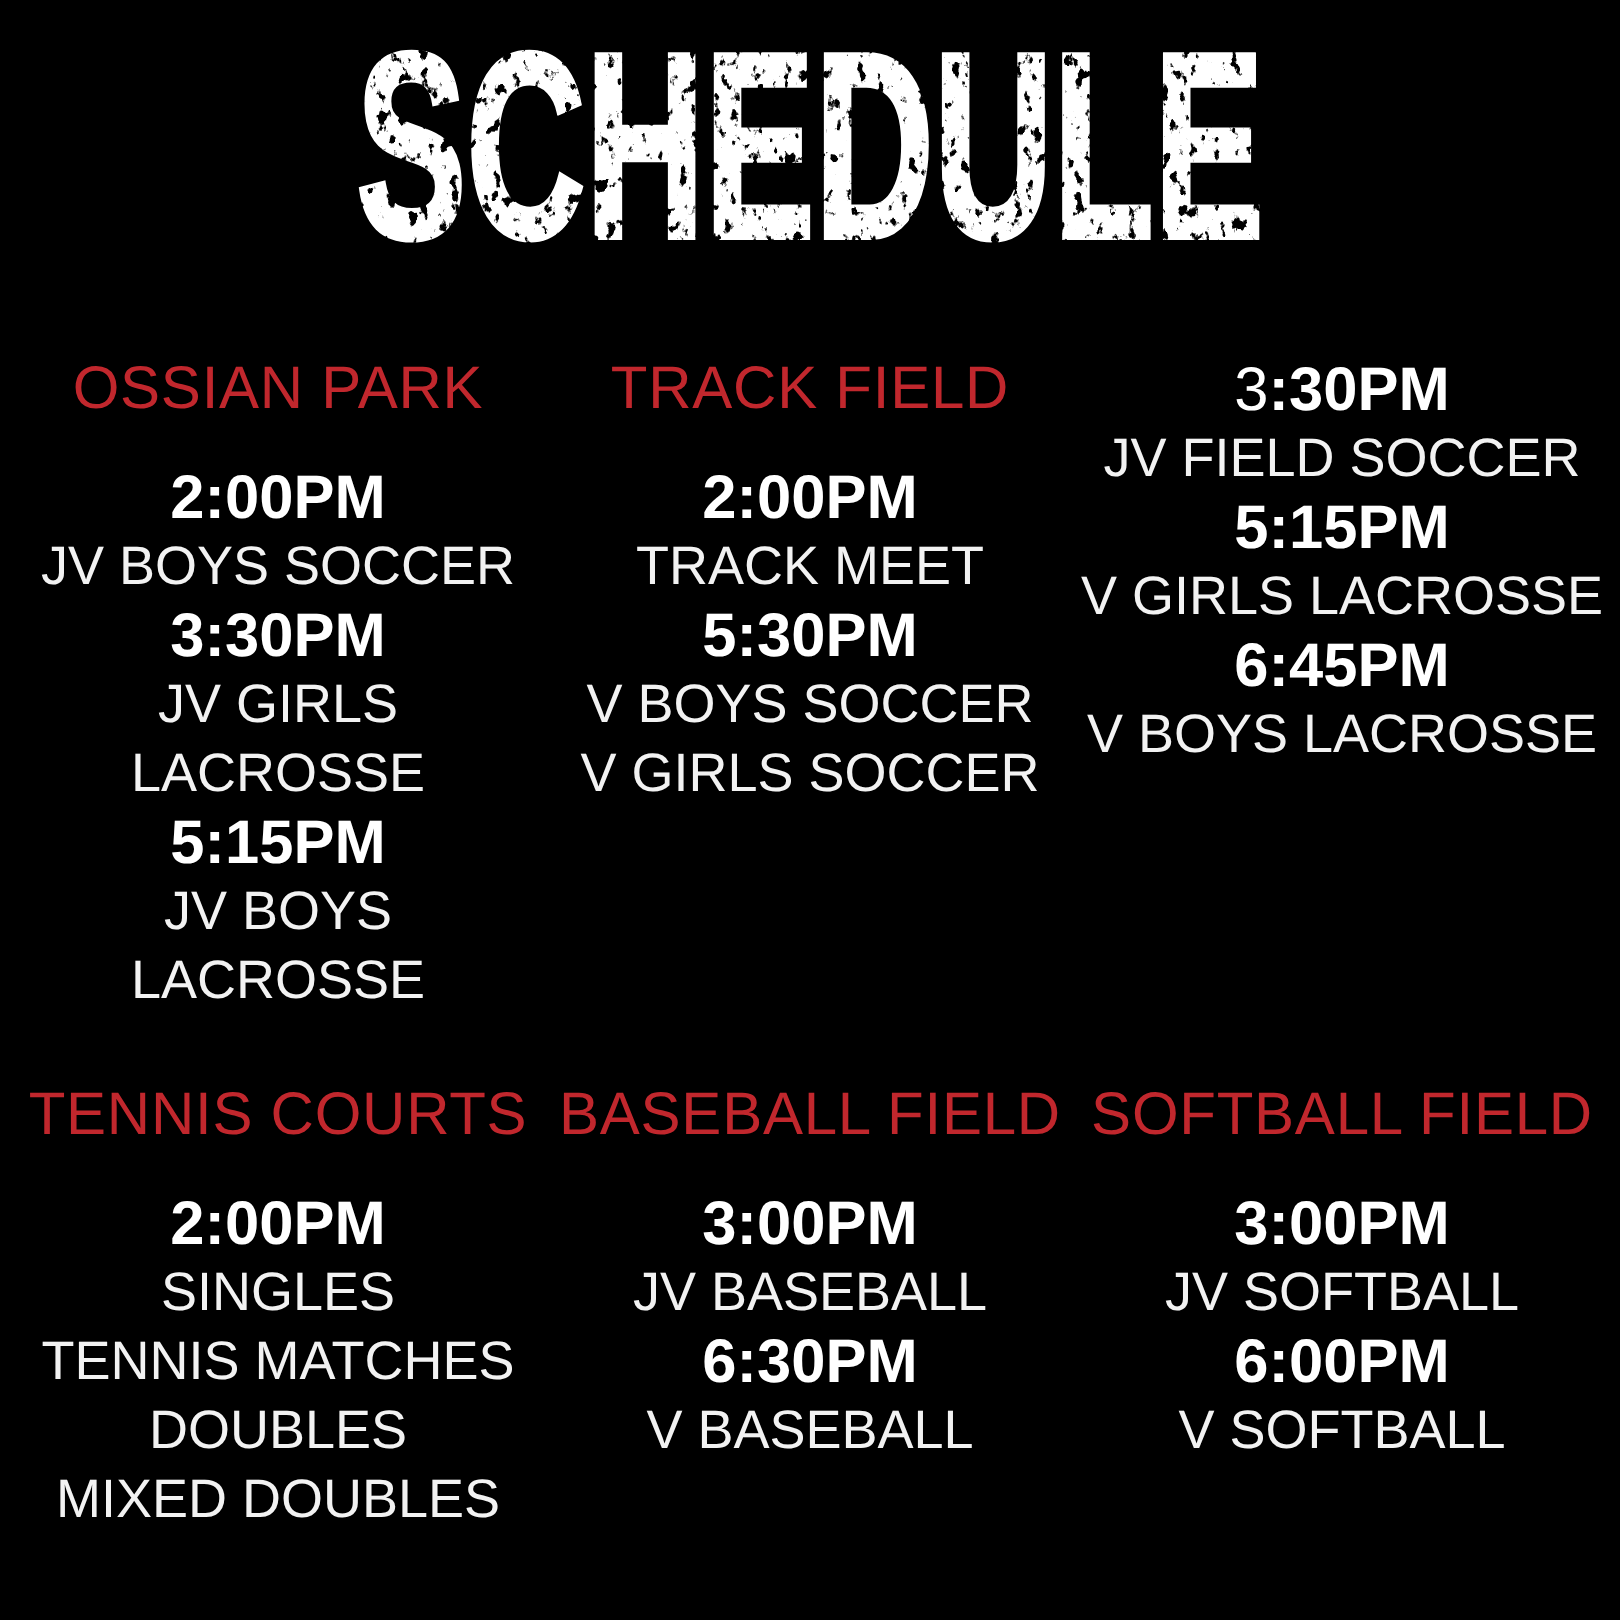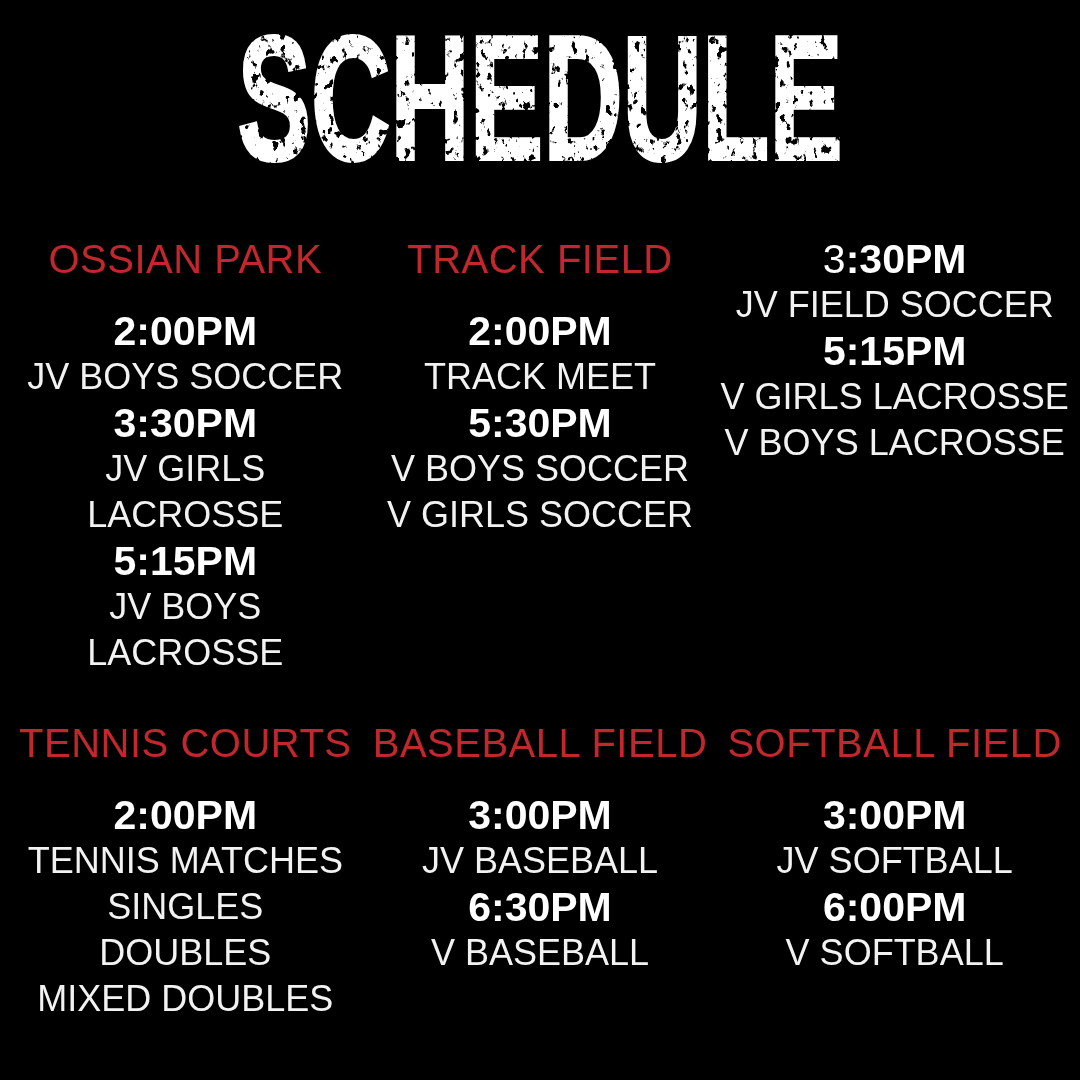--- a/index.html
+++ b/index.html
@@ -100,32 +100,33 @@
     <div class="line time">5:30PM</div>
     <div class="line event">V BOYS SOCCER</div>
     <div class="line event">V GIRLS SOCCER</div>
   </section>
 
   <section class="col">
     <div class="line time"><span class="reg">3</span><span>:30PM</span></div>
     <div class="line event">JV FIELD SOCCER</div>
     <div class="line time">5:15PM</div>
     <div class="line event">V GIRLS LACROSSE</div>
+    <div class="line time">6:45PM</div>
     <div class="line event">V BOYS LACROSSE</div>
   </section>
 
 </div>
 
 <div class="row row2">
 
   <section class="col">
     <div class="venue">TENNIS COURTS</div>
     <div class="line time">2:00PM</div>
+    <div class="line event">SINGLES</div>
     <div class="line event">TENNIS MATCHES</div>
-    <div class="line event">SINGLES</div>
     <div class="line event">DOUBLES</div>
     <div class="line event">MIXED DOUBLES</div>
   </section>
 
   <section class="col">
     <div class="venue">BASEBALL FIELD</div>
     <div class="line time">3:00PM</div>
     <div class="line event">JV BASEBALL</div>
     <div class="line time">6:30PM</div>
     <div class="line event">V BASEBALL</div>

